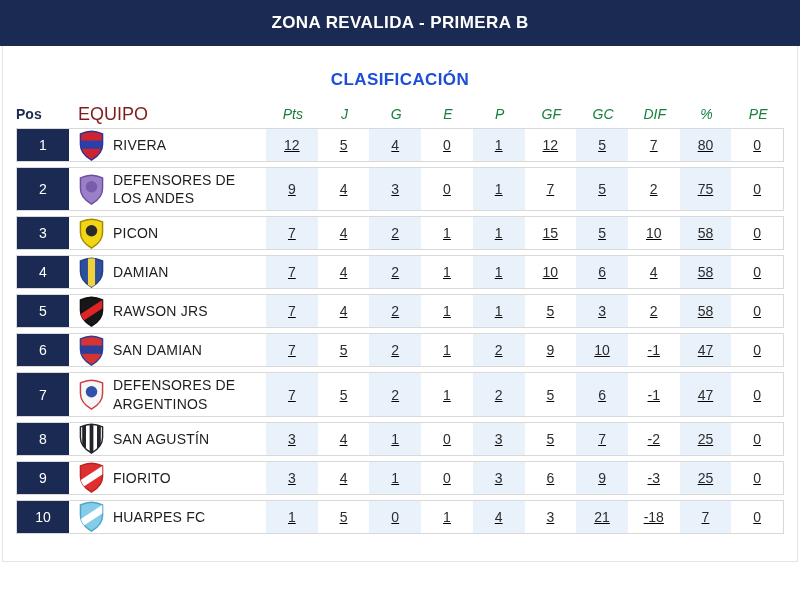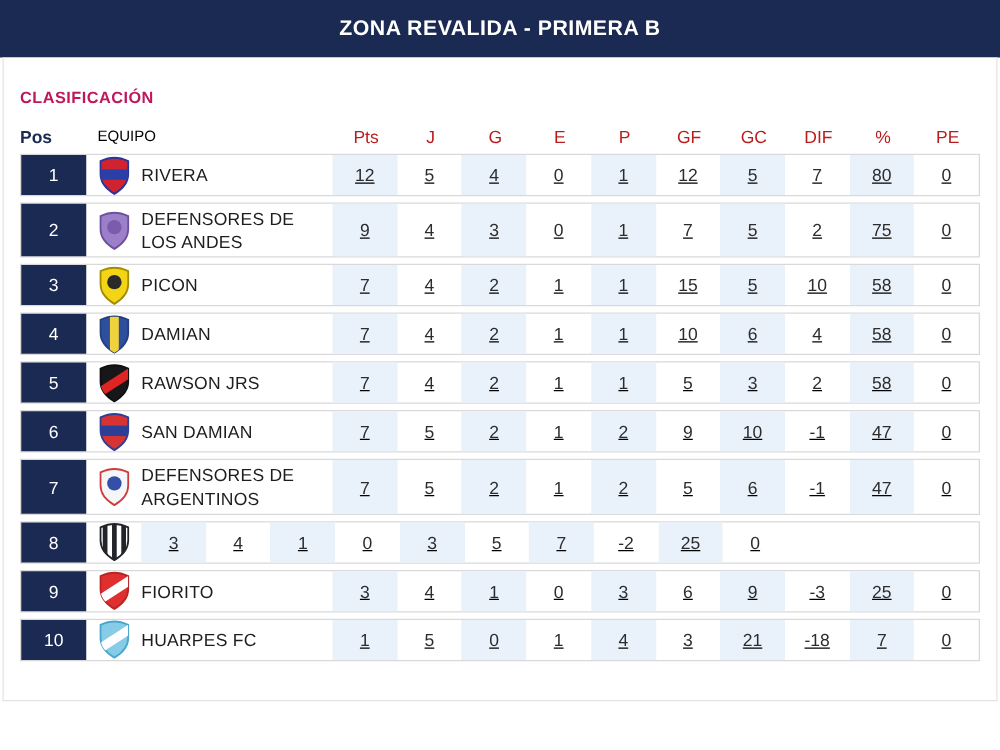--- a/index.html
+++ b/index.html
@@ -20,37 +20,37 @@
   }
 
   
   .card {
     margin:0 2px; min-height:515px;
     background:#ffffff;
     border:1px solid #e4e4e4; border-top:none;
     padding:0 13px 22px 13px;
   }
   .subtitle {
-    color:#be185d; font-weight:700;
-    font-size:13px; letter-spacing:.4px;
+    text-align:center; color:#1d4ed8; font-weight:700;
+    font-size:17px; letter-spacing:.4px;
     padding:24px 0 15px 0;
   }
 
   
   .pos-col   { flex:0 0 52px; width:52px; }
   .badge-col { flex:0 0 44px; width:44px; display:flex; align-items:center; justify-content:center; }
   .name-col  { flex:1; display:flex; align-items:center; padding:3px 3px 3px 0;
                font-size:14px; color:#1d1d1f; line-height:1.3; letter-spacing:.2px; }
   .stats-grid{ flex:0 0 517px; width:517px; display:grid; grid-template-columns:repeat(10,1fr); }
 
   
   .thead { display:flex; align-items:center; height:18px; margin-bottom:5px; }
   .thead .pos-label  { display:block; color:#1b2a52; font-weight:700; font-size:14px; }
-  .thead .team-label { padding-left:10px; color:#000000; font-size:12px; flex:1; }
-  .thead .stat-label { text-align:center; color:#b91c1c; font-size:14px; }
+  .thead .team-label { padding-left:10px; color:#7f1d1d; font-size:18px; flex:1; }
+  .thead .stat-label { text-align:center; color:#15803d; font-size:14px;font-style:italic; }
 
   
   .trow {
     display:flex; align-items:stretch;
     background:#ffffff; border:1px solid #d9d9d9;
     min-height:34px; margin-bottom:5px;
   }
   .trow .pos-cell {
     flex:0 0 52px; width:52px; background:#1b2a52; color:#ffffff;
     display:flex; align-items:center; justify-content:center; font-size:14px;
@@ -389,20 +389,23 @@
           <g class="b-stripes3">
             <rect x="3.6" y="0" width="3.4" height="28"></rect>
             <rect x="10.3" y="0" width="3.4" height="28"></rect>
             <rect x="17" y="0" width="3.4" height="28"></rect>
           </g>
           <rect class="b-diag" x="-6" y="10.5" width="36" height="6.5" transform="rotate(-33 12 13.5)"></rect>
           <circle class="b-emblem" cx="12" cy="11.5" r="5.2"></circle>
         </g>
       </svg>
     </div>
+    <div class="name-col">
+      <span>SAN AGUSTÍN</span>
+    </div>
     <div class="stats-grid">
           <div class="stat-cell">3</div>
           <div class="stat-cell">4</div>
           <div class="stat-cell">1</div>
           <div class="stat-cell">0</div>
           <div class="stat-cell">3</div>
           <div class="stat-cell">5</div>
           <div class="stat-cell">7</div>
           <div class="stat-cell">-2</div>
           <div class="stat-cell">25</div>

